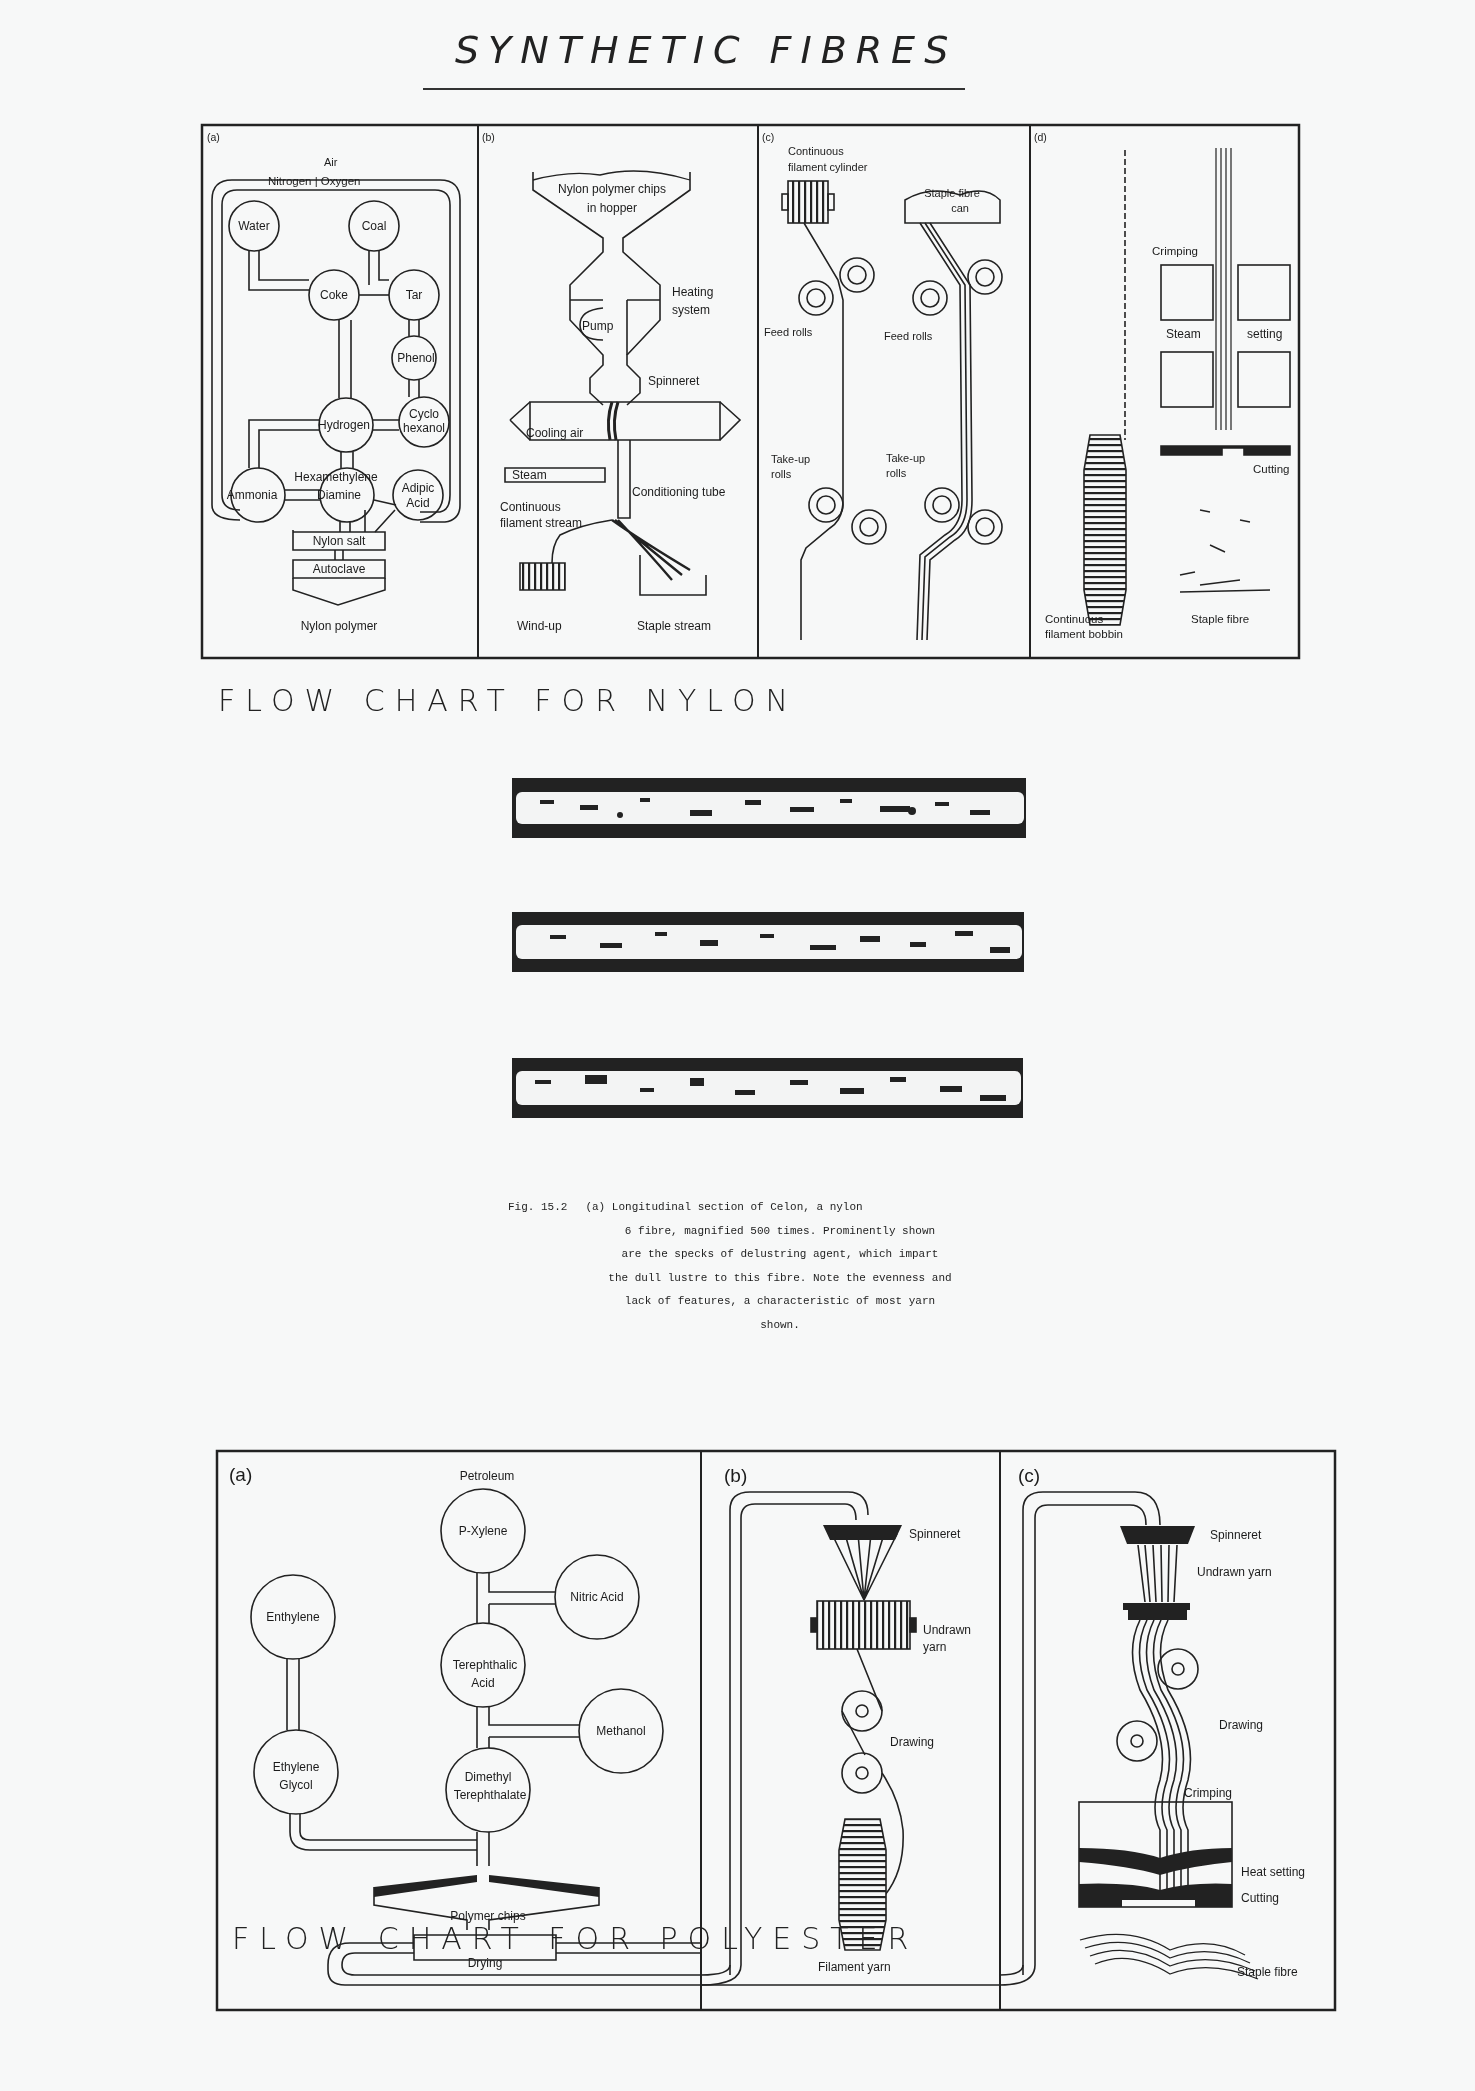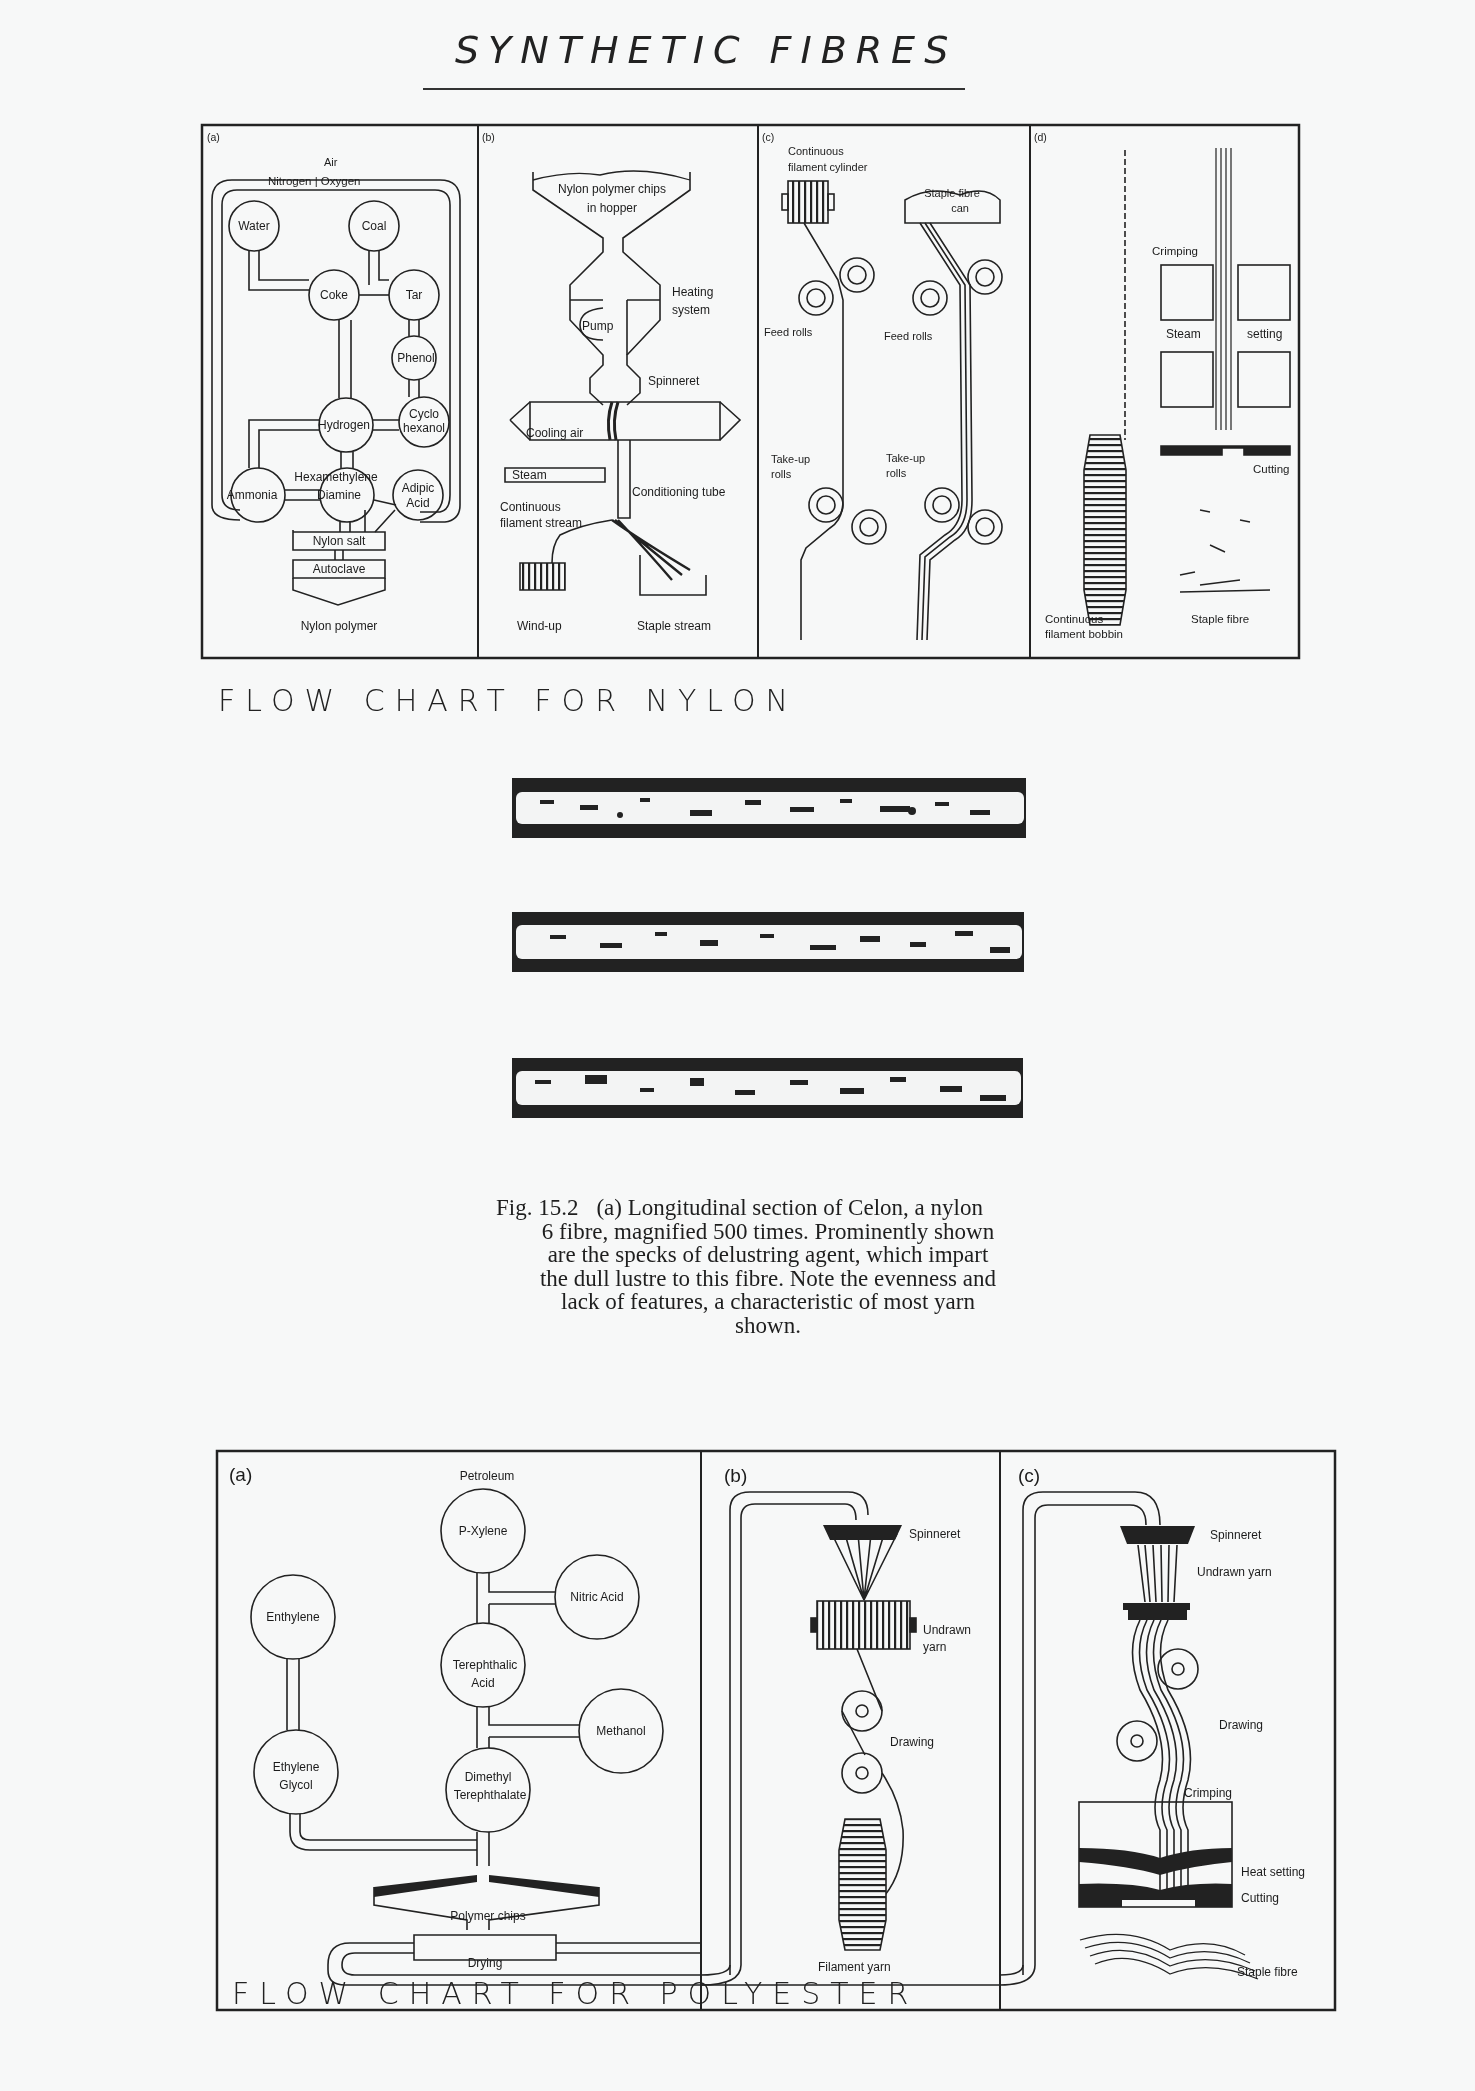--- a/index.html
+++ b/index.html
@@ -1,24 +1,24 @@
 <!DOCTYPE html>
 <html><head>
 <meta charset="utf-8">
 <style>
   html,body{margin:0;padding:0;background:#f7f8f8;}
   body{width:1475px;height:2091px;position:relative;overflow:hidden;font-family:"Liberation Sans",sans-serif;color:#1c1c1c;}
   .hand{font-family:"DejaVu Sans",sans-serif;font-weight:300;letter-spacing:12px;color:#222;position:absolute;white-space:nowrap;}
   #page-title{left:455px;top:28px;font-size:38px;letter-spacing:9px;font-style:italic;}
   #title-rule{position:absolute;left:423px;top:88px;width:542px;height:2px;background:#333;}
   #nylon-caption{left:218px;top:683px;font-size:30px;letter-spacing:10px;text-align:center;}
-  #poly-caption{left:232px;top:1976px;font-size:30px;letter-spacing:10px;}
+  #poly-caption{left:232px;top:1921px;font-size:30px;letter-spacing:10px;}
   svg{position:absolute;left:0;top:0;}
   svg text{font-family:"Liberation Sans",sans-serif;fill:#1c1c1c;}
-  #fig-caption{position:absolute;left:496px;top:1196px;width:520px;font-family:Liberation Serif, serif;font-size:23px;line-height:23.5px;color:#1e1e1e;}
+  #fig-caption{position:absolute;left:508px;top:1196px;width:520px;font-family:Liberation Mono, monospace;font-size:11px;line-height:23.5px;color:#1e1e1e;}
   #fig-caption .line{display:block;white-space:nowrap;}
   #fig-caption .indent{padding-left:24px;text-align:center;}
   #fig-caption .num{margin-right:18px;}
 </style>
 </head>
 <body>
 
 <div class="hand" id="page-title">SYNTHETIC  FIBRES</div>
 <div id="title-rule"></div>
 

